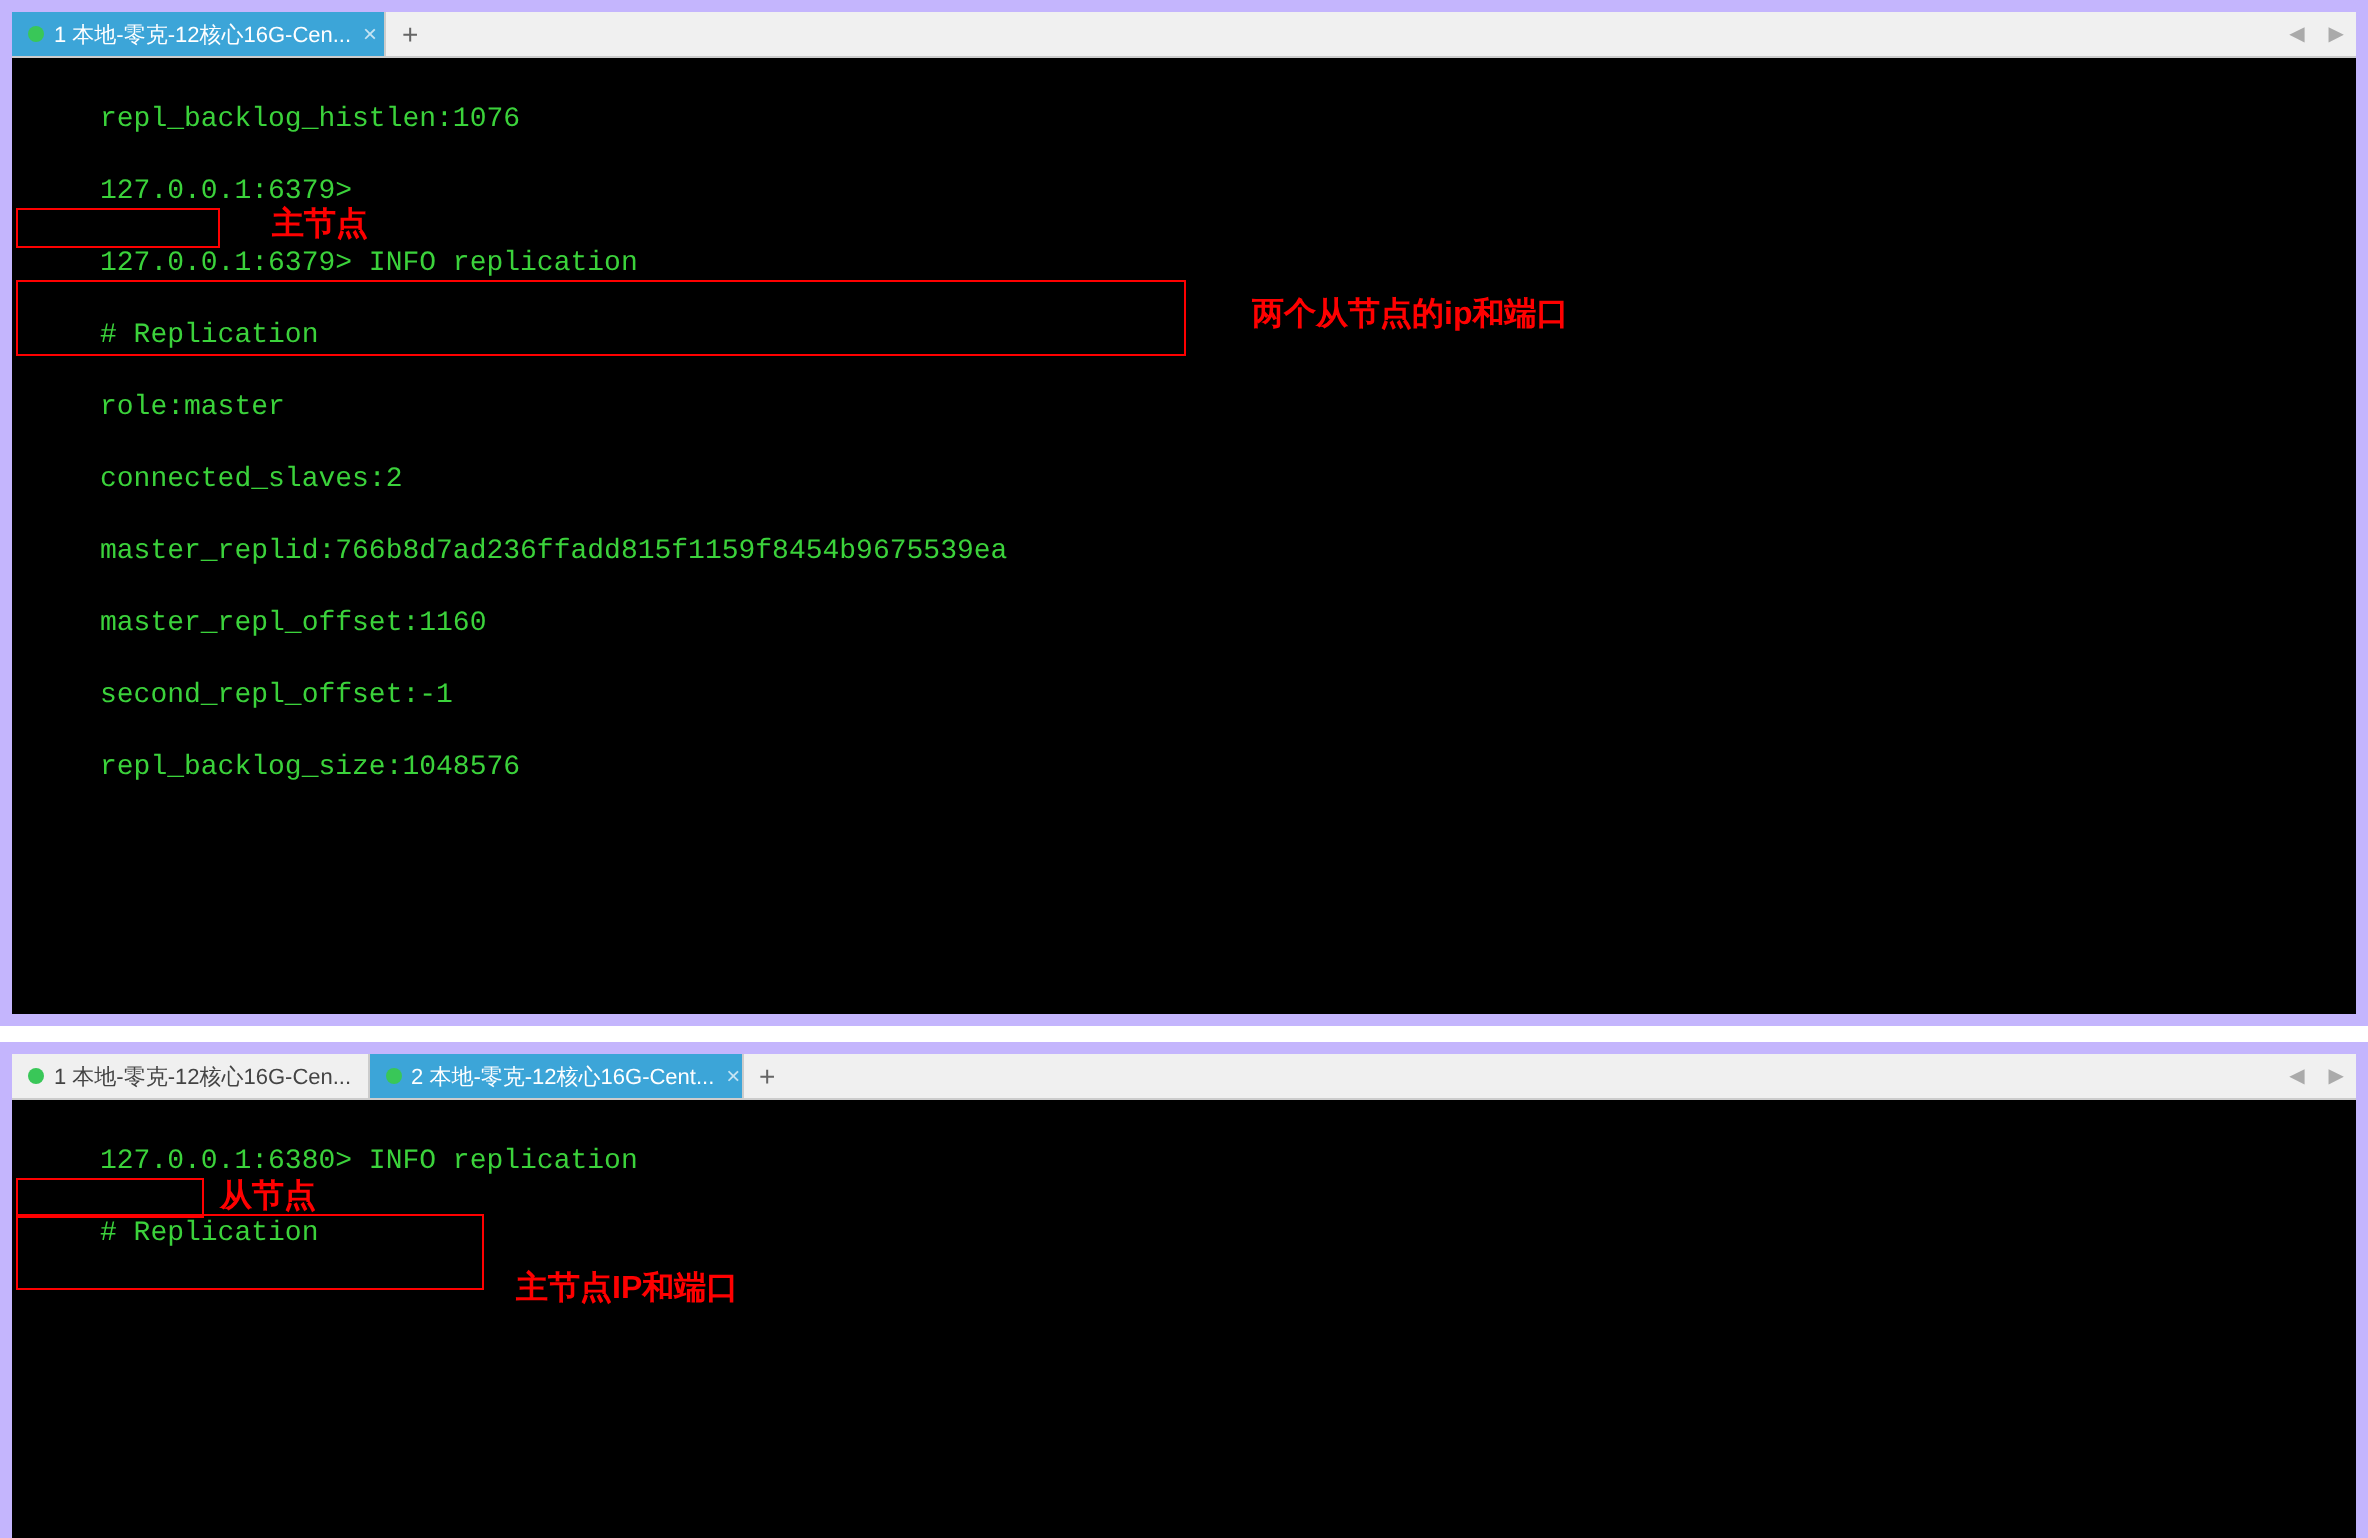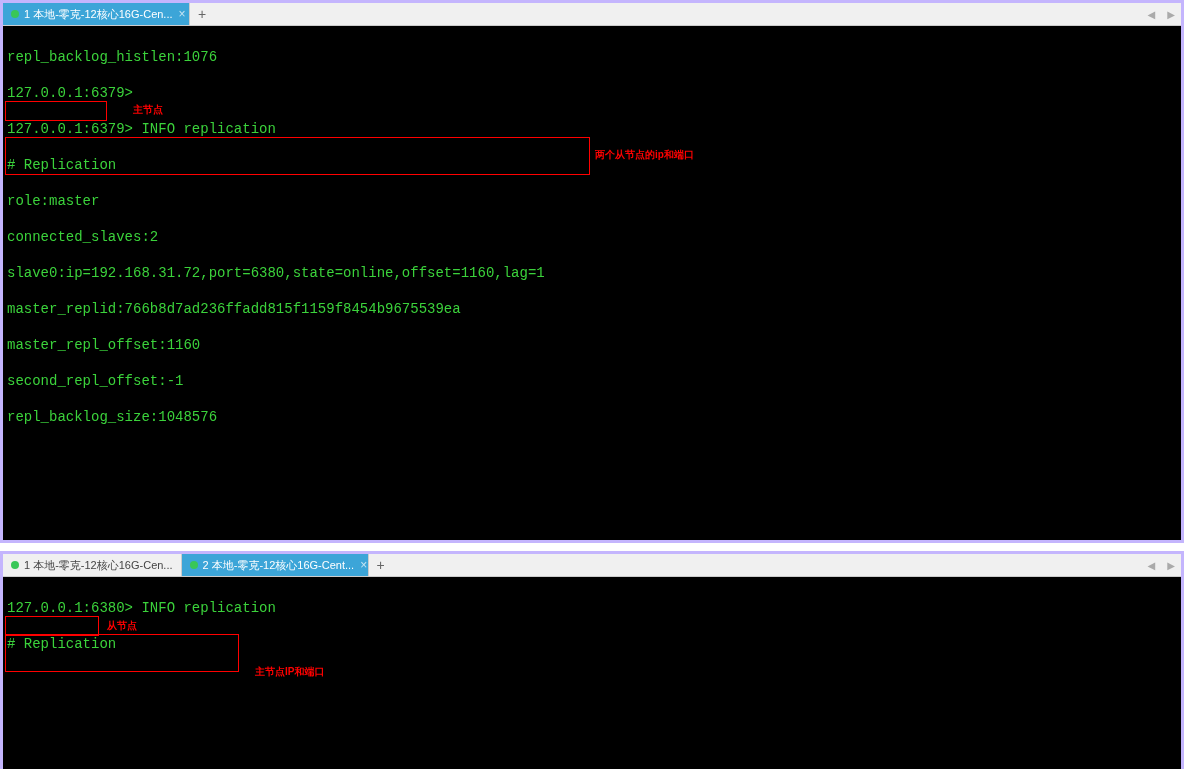--- a/index.html
+++ b/index.html
@@ -1,28 +1,28 @@
 <!DOCTYPE html>
 <html><head>
 <meta charset="utf-8">
 <style>
   html,body{margin:0;padding:0;background:#fff;font-family:Arial,sans-serif;font-size:12px;color:#333;}
-  .window{border:3px solid #c4b5fd;margin:0 0 8px 0;background:#fff;position:relative;}
+  .window{border:6px solid #c4b5fd;margin:0 0 8px 0;background:#fff;position:relative;}
   .tabbar{background:#f0f0f0;display:flex;align-items:center;height:22px;border-bottom:1px solid #ccc;position:relative;}
   .tab{display:flex;align-items:center;padding:0 8px;height:22px;font-size:11px;color:#444;border-right:1px solid #ccc;cursor:pointer;max-width:170px;white-space:nowrap;overflow:hidden;}
   .tab.active{background:#3ca5d8;color:#fff;}
   .tab .dot{width:8px;height:8px;border-radius:50%;margin-right:5px;flex-shrink:0;background:#39c758;}
   .tab .close{margin-left:6px;font-size:12px;opacity:.7;}
   .add-tab{padding:0 8px;color:#666;cursor:pointer;font-size:14px;}
   .tabbar .navarrows{margin-left:auto;display:flex;align-items:center;color:#aaa;font-size:10px;}
   .tabbar .navarrows span{padding:0 6px;cursor:pointer;}
   .term{background:#000;color:#3bd23b;font-family:Consolas,"Courier New",monospace;font-size:14px;line-height:18px;padding:4px 4px 6px 4px;white-space:pre;position:relative;overflow:hidden;}
-  .term .line{height:18px;}
+  .term .line{height:18px;margin-left:40px;}
   .redbox{position:absolute;border:1px solid #ff0000;pointer-events:none;}
-  .annot{position:absolute;color:#ff0000;font-family:"Microsoft YaHei",Arial,sans-serif;font-size:10px;font-weight:bold;pointer-events:none;white-space:nowrap;}
+  .annot{position:absolute;color:#ff0000;font-family:"Microsoft YaHei",Arial,sans-serif;font-size:16px;font-weight:bold;pointer-events:none;white-space:nowrap;}
 </style>
 </head>
 <body>
 
 <div class="window">
   <div class="tabbar">
     <div class="tab active">
       <span class="dot"></span>
       <span>1 本地-零克-12核心16G-Cen...</span>
       <span class="close">×</span>
@@ -33,29 +33,28 @@
       <span>▶</span>
     </div>
   </div>
   <div class="term">
 <div class="line">repl_backlog_histlen:1076</div>
 <div class="line">127.0.0.1:6379&gt;</div>
 <div class="line">127.0.0.1:6379&gt; INFO replication</div>
 <div class="line"># Replication</div>
 <div class="line">role:master</div>
 <div class="line">connected_slaves:2</div>
-<div class="line">slave0:ip=192.168.31.72,port=6380,state=online,offset=1160,lag=1</div>
 <div class="line">master_replid:766b8d7ad236ffadd815f1159f8454b9675539ea</div>
 <div class="line">master_repl_offset:1160</div>
 <div class="line">second_repl_offset:-1</div>
 <div class="line">repl_backlog_size:1048576</div>
     <div class="redbox" style="left:2px;top:75px;width:100px;height:18px;"></div>
     <div class="annot" style="left:130px;top:75px;">主节点</div>
     <div class="redbox" style="left:2px;top:111px;width:583px;height:36px;"></div>
-    <div class="annot" style="left:572px;top:120px;padding-left:20px;">两个从节点的ip和端口</div>
+    <div class="annot" style="left:600px;top:120px;padding-left:20px;">两个从节点的ip和端口</div>
   </div>
 </div>
 
 <div class="window">
   <div class="tabbar">
     <div class="tab">
       <span class="dot"></span>
       <span>1 本地-零克-12核心16G-Cen...</span>
     </div>
     <div class="tab active">

